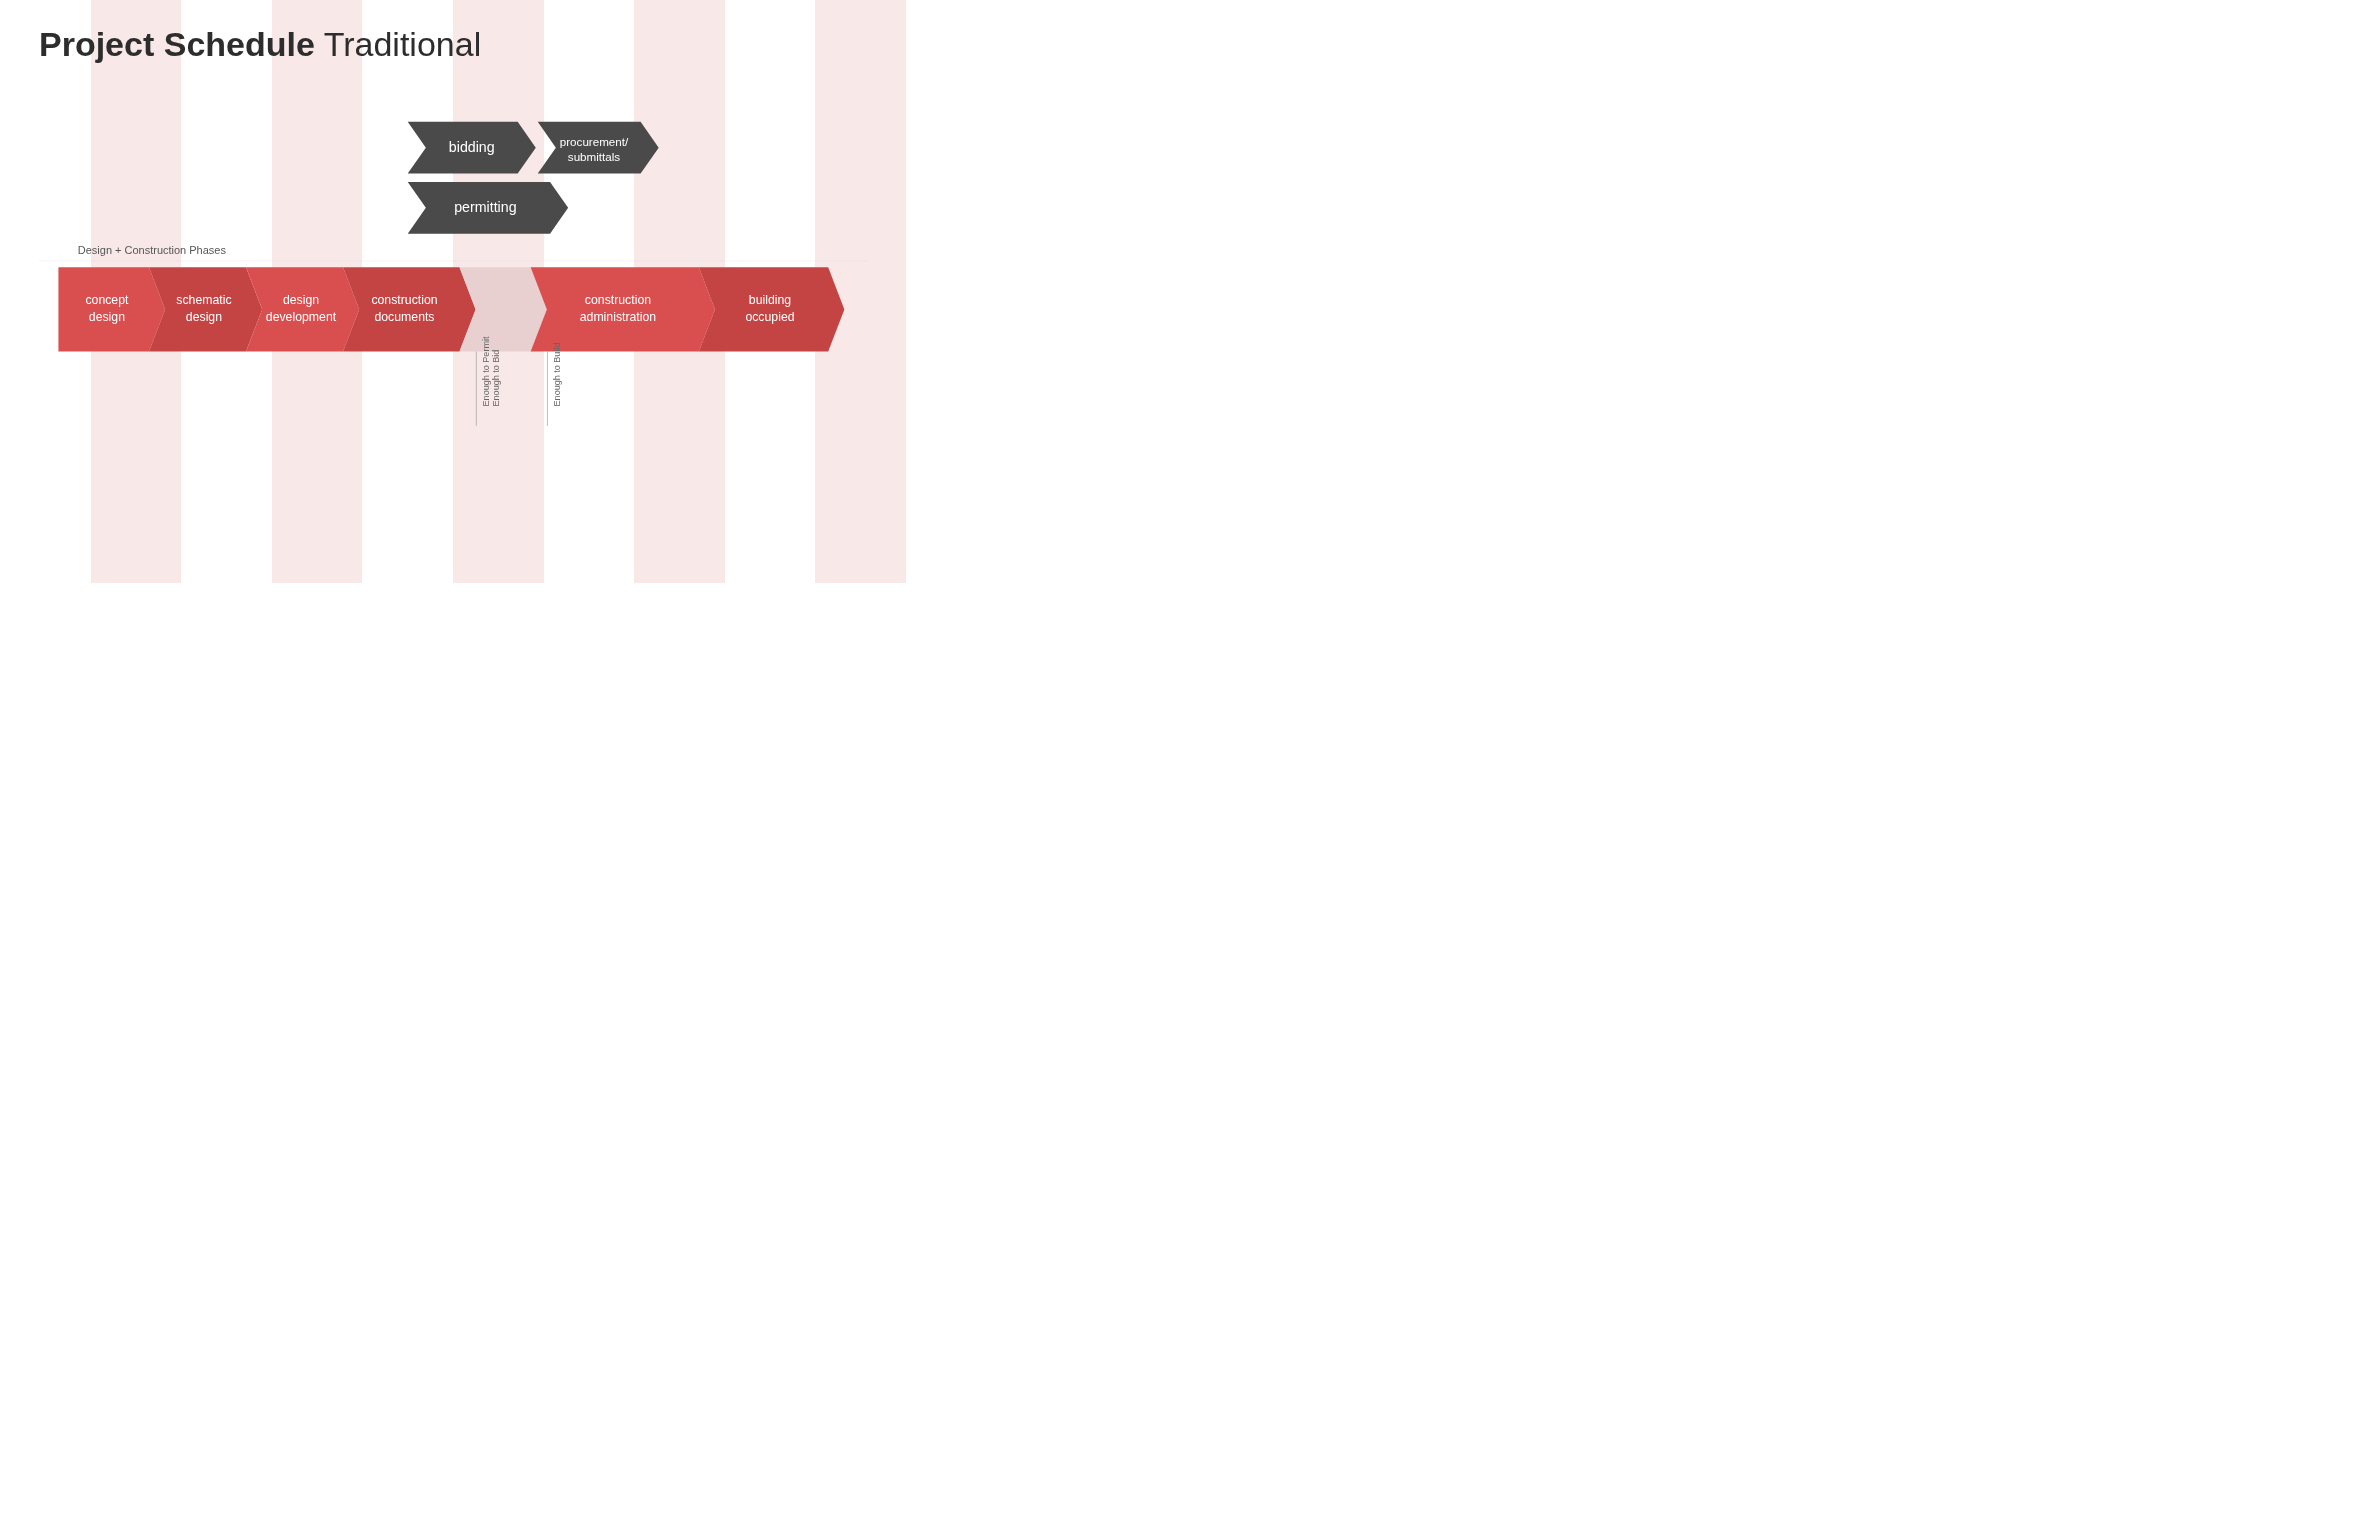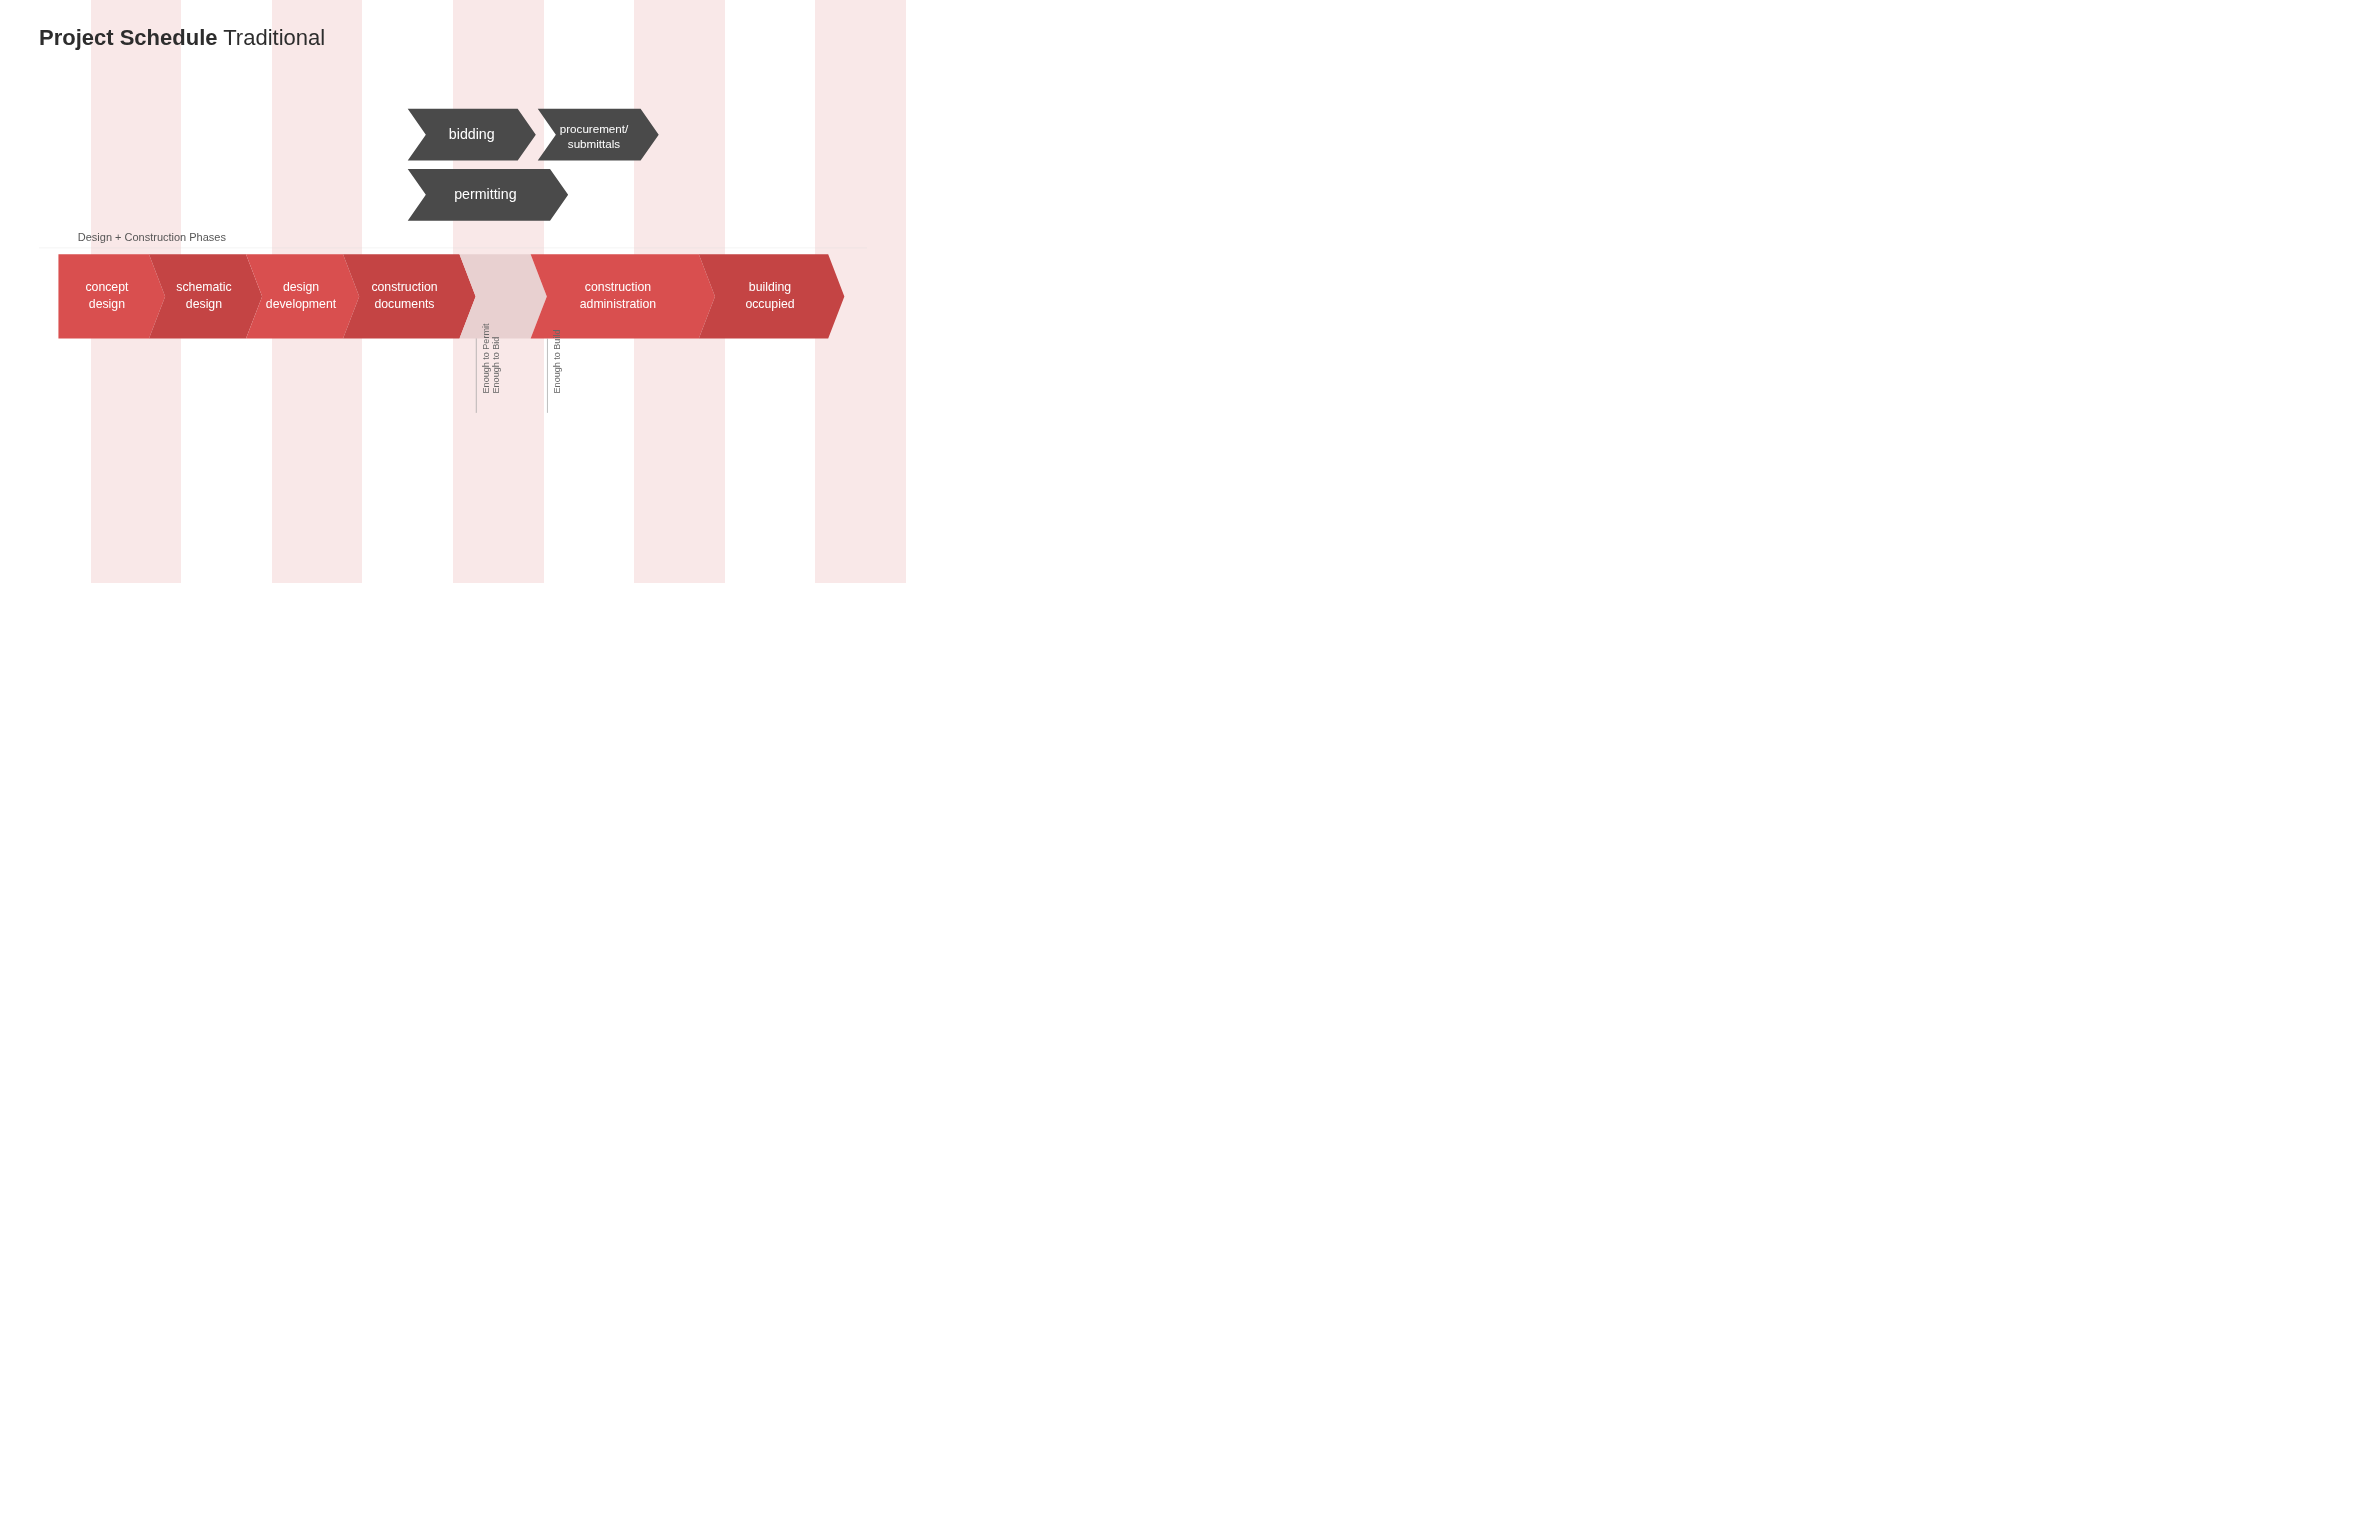--- a/index.html
+++ b/index.html
@@ -16,21 +16,21 @@
     .page {
       width: 906px;
       min-height: 583px;
       background: #fff;
       position: relative;
       padding: 26px 39px 26px 39px;
     }
 
     
     .title {
-      font-size: 22px;
+      font-size: 34px;
       color: #2d2d2d;
       margin-bottom: 19.4px;
       line-height: 1.1;
     }
     .title-bold { font-weight: 900; }
     .title-light { font-weight: 300; }
 
     
     .column-stripes {
       position: absolute;

